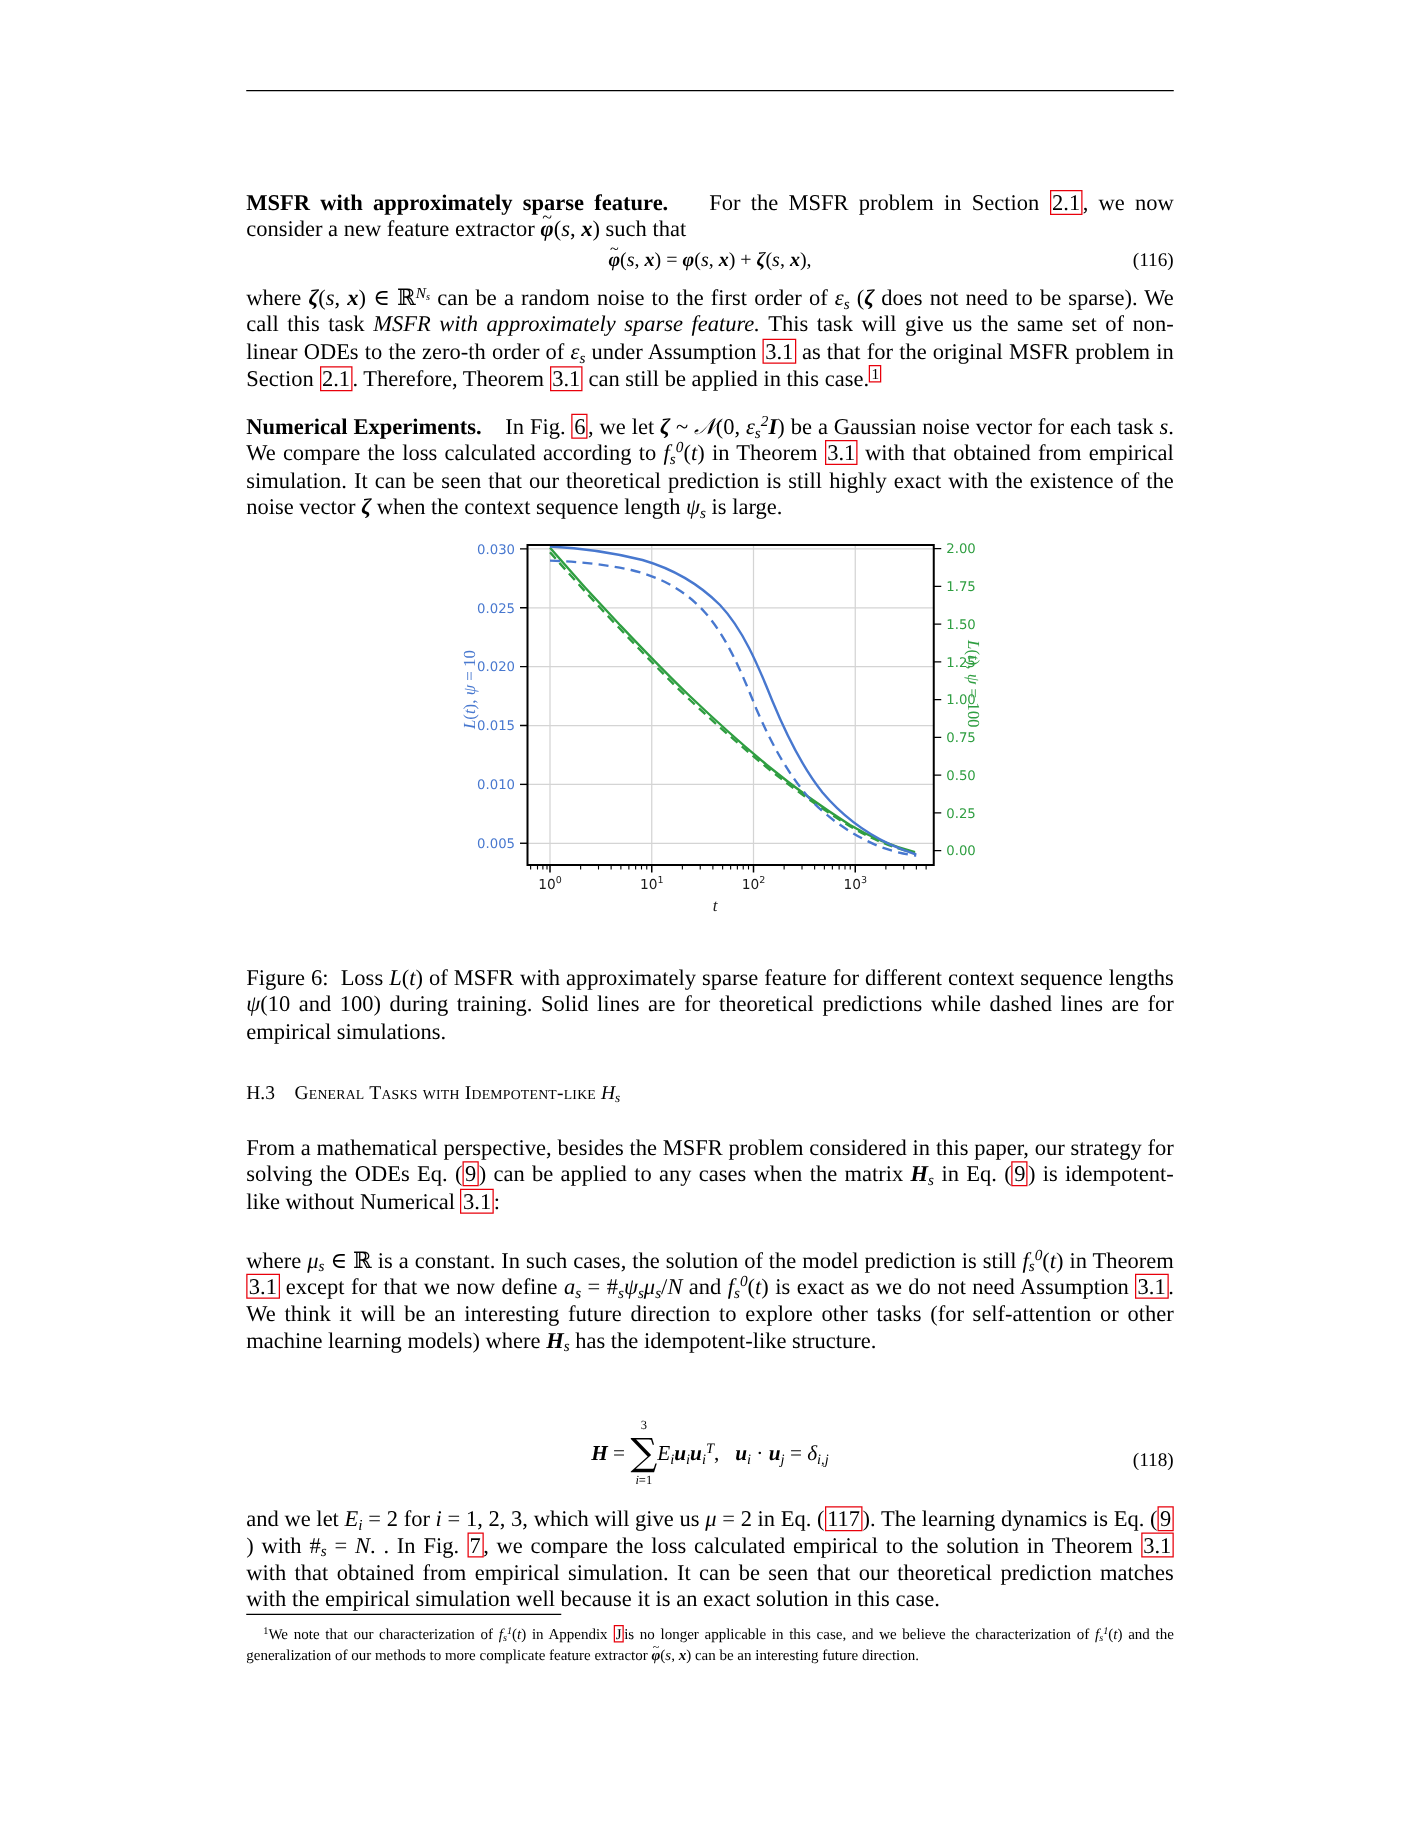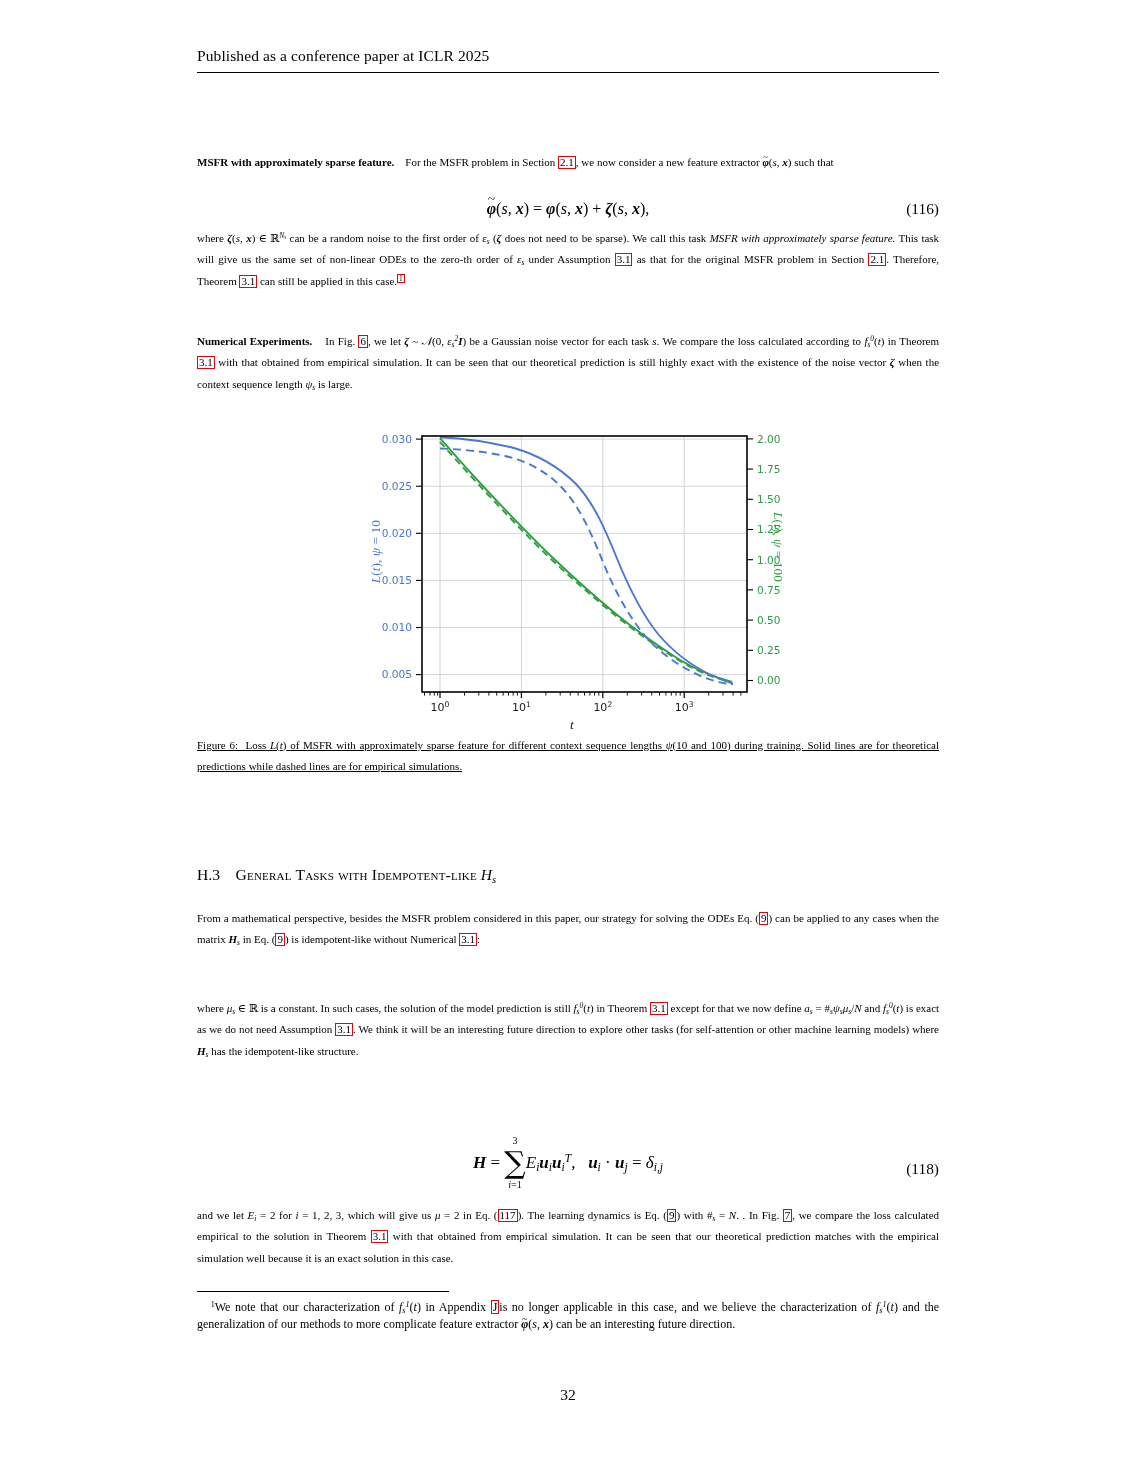--- a/index.html
+++ b/index.html
@@ -38,21 +38,21 @@
     left: 0;
     width: 742px;
     height: 1.2px;
     background: #000;
   }
 
   
   .para {
     position: absolute;
     width: 742px;
-    font-size: 11px;
+    font-size: 18px;
     line-height: 21.3px;
     text-align: justify;
     text-justify: inter-word;
   }
   b.run { font-weight: bold; }
   i { font-style: italic; }
 
   
   .mi { font-family: "Liberation Serif", serif; font-style: italic; }
   .mb { font-family: "Liberation Serif", serif; font-style: italic; font-weight: bold; }
@@ -181,21 +181,20 @@
   .tickl { font-size: 10.6px; fill: #4878cf; font-family: "DejaVu Sans", sans-serif; }
   .tickr { font-size: 10.6px; fill: #2f9e41; font-family: "DejaVu Sans", sans-serif; }
   .tickx { font-size: 11px; fill: #1a1a1a; font-family: "DejaVu Sans", sans-serif; }
   .tickxs { font-size: 7.6px; fill: #1a1a1a; font-family: "DejaVu Sans", sans-serif; }
 </style>
 </head>
 <body>
 
 <div class="page">
 
-  <div class="runhead">Published as a conference paper at ICLR 2025</div>
   <div class="rule"></div>
 
   <div class="para" style="top:152px;">
     <b class="run">MSFR with approximately sparse feature.</b>&nbsp;&nbsp;&nbsp;
     <span>For the MSFR problem in Section</span>
     <span class="ref">2.1</span><span>, we now consider a new feature extractor</span>
     <span class="tilde-wrap"><span class="tld">~</span><span class="mb">φ</span></span><span class="mr">(</span><span class="mi">s</span><span class="mr">,&nbsp;</span><span class="mb">x</span><span class="mr">)</span>
     <span>such that</span>
   </div>
 
@@ -382,21 +381,21 @@
           <line x1="318.2" y1="268" x2="318.2" y2="271.6"></line>
           <line x1="346.7" y1="268" x2="346.7" y2="271.6"></line>
           <line x1="361.0" y1="268" x2="361.0" y2="271.6"></line>
           <line x1="371.1" y1="268" x2="371.1" y2="271.6"></line>
           <line x1="378.9" y1="268" x2="378.9" y2="271.6"></line>
         </g>
       </svg>
     </div>
   </div>
 
-  <div class="para" style="top:735px;text-decoration:underline;">
+  <div class="para" style="top:772px;">
     <span>Figure 6:</span>&nbsp;
     <span>Loss</span>
     <span class="mi">L</span><span class="mr">(</span><span class="mi">t</span><span class="mr">)</span>
     <span>of MSFR with approximately sparse feature for different context sequence lengths</span>
     <span class="mi">ψ</span><span>(10 and 100) during training. Solid lines are for theoretical predictions while dashed lines are for empirical simulations.</span>
   </div>
 
   <div class="sec" style="top:866px;left:0;">
     <span>H.3</span>&nbsp;&nbsp;&nbsp;&nbsp;<span class="scaps">General Tasks with Idempotent-like</span>
     <span class="mi">H</span><sub class="mi">s</sub>
@@ -460,15 +459,14 @@
     &nbsp;&nbsp;&nbsp;<sup>1</sup><span>We note that our characterization of</span>
     <span class="mi">f<sub>s</sub><sup>1</sup></span><span class="mr">(</span><span class="mi">t</span><span class="mr">)</span>
     <span>in Appendix</span>
     <span class="ref">J</span><span>is no longer applicable in this case, and we believe the characterization of</span>
     <span class="mi">f<sub>s</sub><sup>1</sup></span><span class="mr">(</span><span class="mi">t</span><span class="mr">)</span>
     <span>and the generalization of our methods to more complicate feature extractor</span>
     <span class="tilde-wrap"><span class="tld">~</span><span class="mb">φ</span></span><span class="mr">(</span><span class="mi">s</span><span class="mr">,&nbsp;</span><span class="mb">x</span><span class="mr">)</span>
     <span>can be an interesting future direction.</span>
   </div>
 
-  <div class="pagenum" style="top:1386px;">32</div>
 
 </div>
 
 </body></html>

